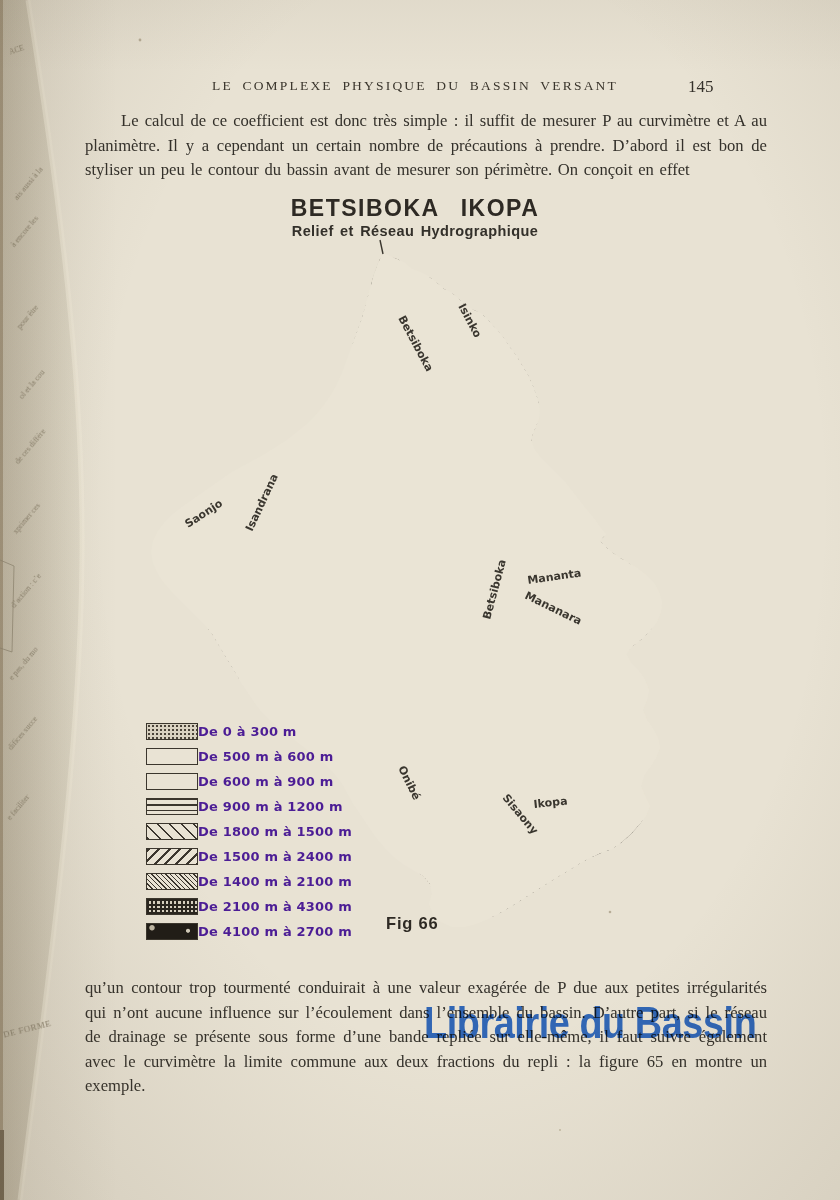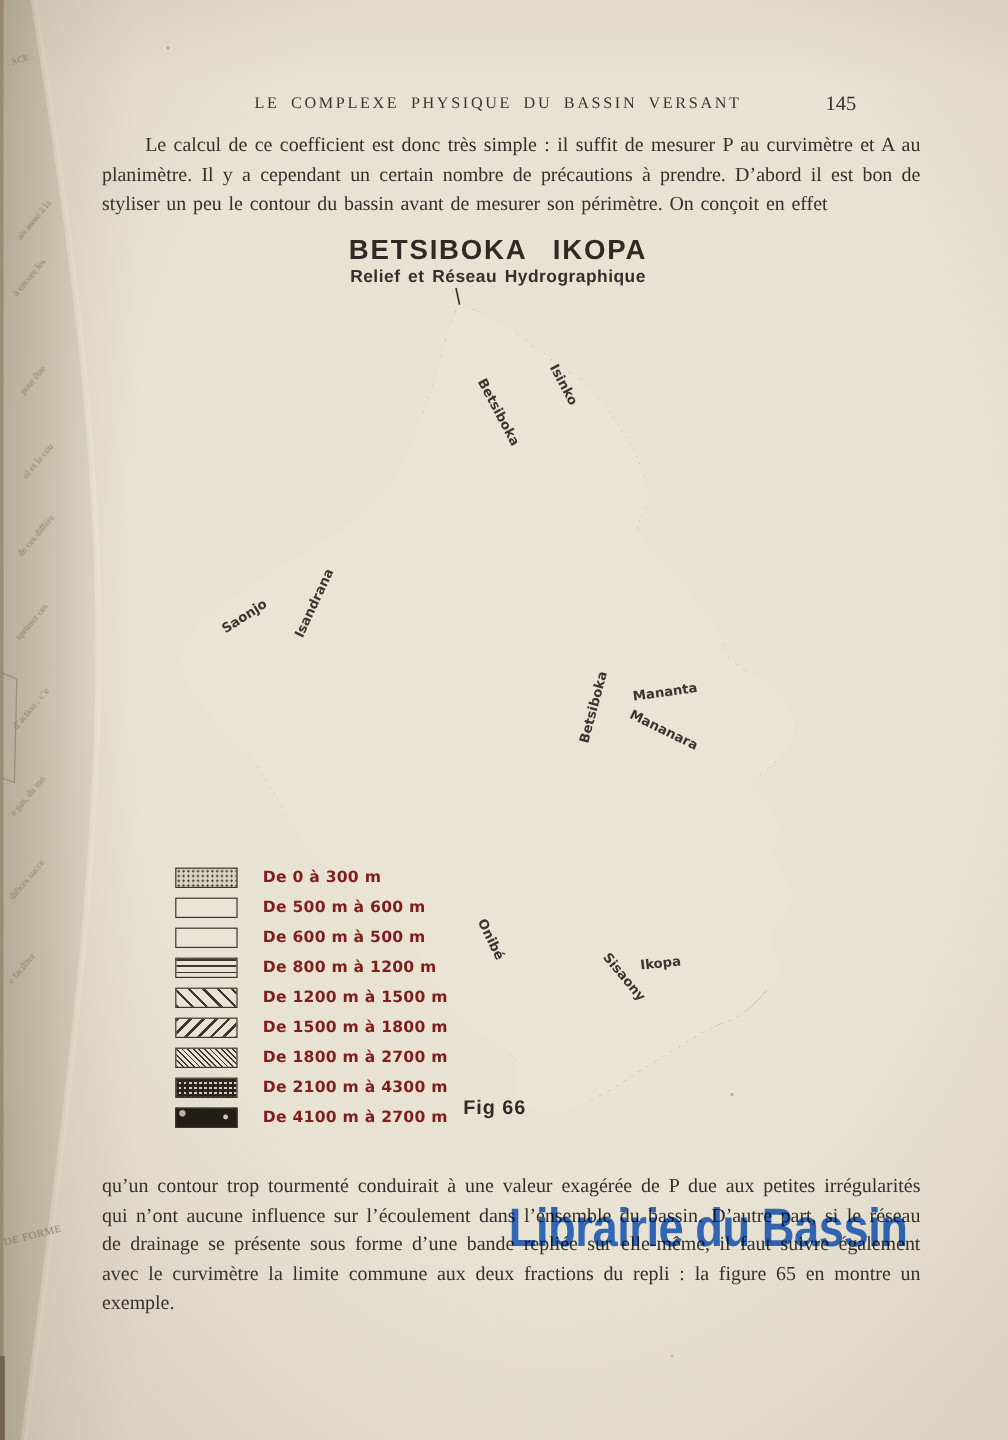--- a/index.html
+++ b/index.html
@@ -26,22 +26,22 @@
   .map-subtitle{top:223px;left:235px;width:360px;text-align:center;
         font-family:"Liberation Sans",sans-serif;font-weight:bold;font-size:14.5px;
         letter-spacing:.4px;word-spacing:2px;color:#33302a;}
   .fig-caption{top:914px;left:386px;font-family:"Liberation Sans",sans-serif;
         font-weight:bold;font-size:16.5px;letter-spacing:.8px;color:#2e2a24;}
 
   
   .legend{top:723px;left:146px;z-index:5;}
   .lg-row{display:flex;align-items:center;height:17px;margin-bottom:8px;}
   .sw{width:52px;height:17px;border:1.4px solid #3b362d;box-sizing:border-box;background-color:#e9e3d4;flex:0 0 auto;}
-  .lg-label{margin-left:21px;font-family:"DejaVu Sans",sans-serif;font-weight:bold;
-        font-size:13px;color:#7f1d1d;white-space:nowrap;letter-spacing:.2px;}
+  .lg-label{margin-left:0;font-family:"DejaVu Sans",sans-serif;font-weight:bold;
+        font-size:13px;color:#4c1d95;white-space:nowrap;letter-spacing:.2px;}
   .sw-stipple{background-color:#d9d2c1;
         background-image:radial-gradient(circle,#4a4339 30%,transparent 34%);background-size:4px 4px;}
   .sw-plain{background-color:#e9e3d4;}
   .sw-hlines{background-image:repeating-linear-gradient(to bottom,#3b362e 0 1.5px,transparent 1.5px 5.3px);}
   .sw-diag-bs{background-image:repeating-linear-gradient(45deg,#3b362e 0 1.9px,transparent 1.9px 8.5px);}
   .sw-diag-fs{background-image:repeating-linear-gradient(135deg,#3b362e 0 2.2px,transparent 2.2px 7.5px);}
   .sw-diag-dense{background-image:repeating-linear-gradient(45deg,#3b362e 0 1.1px,transparent 1.1px 3.3px);}
   .sw-checker{background-color:#d6cfbe;
         background-image:repeating-linear-gradient(0deg,#2a261f 0 2px,transparent 2px 4.2px),
                          repeating-linear-gradient(90deg,#2a261f 0 2px,transparent 2px 4.2px);}
@@ -238,37 +238,37 @@
     <div class="lg-row">
       <span class="sw sw-stipple"></span>
       <span class="lg-label">De 0 à 300 m</span>
     </div>
     <div class="lg-row">
       <span class="sw sw-plain"></span>
       <span class="lg-label">De 500 m à 600 m</span>
     </div>
     <div class="lg-row">
       <span class="sw sw-plain"></span>
-      <span class="lg-label">De 600 m à 500 m</span>
+      <span class="lg-label">De 600 m à 900 m</span>
     </div>
     <div class="lg-row">
       <span class="sw sw-hlines"></span>
-      <span class="lg-label">De 800 m à 1200 m</span>
+      <span class="lg-label">De 900 m à 1200 m</span>
     </div>
     <div class="lg-row">
       <span class="sw sw-diag-bs"></span>
-      <span class="lg-label">De 1200 m à 1500 m</span>
+      <span class="lg-label">De 1800 m à 1500 m</span>
     </div>
     <div class="lg-row">
       <span class="sw sw-diag-fs"></span>
-      <span class="lg-label">De 1500 m à 1800 m</span>
+      <span class="lg-label">De 1500 m à 2400 m</span>
     </div>
     <div class="lg-row">
       <span class="sw sw-diag-dense"></span>
-      <span class="lg-label">De 1800 m à 2700 m</span>
+      <span class="lg-label">De 1400 m à 2100 m</span>
     </div>
     <div class="lg-row">
       <span class="sw sw-checker"></span>
       <span class="lg-label">De 2100 m à 4300 m</span>
     </div>
     <div class="lg-row">
       <span class="sw sw-solid"></span>
       <span class="lg-label">De 4100 m à 2700 m</span>
     </div>
   </div>

